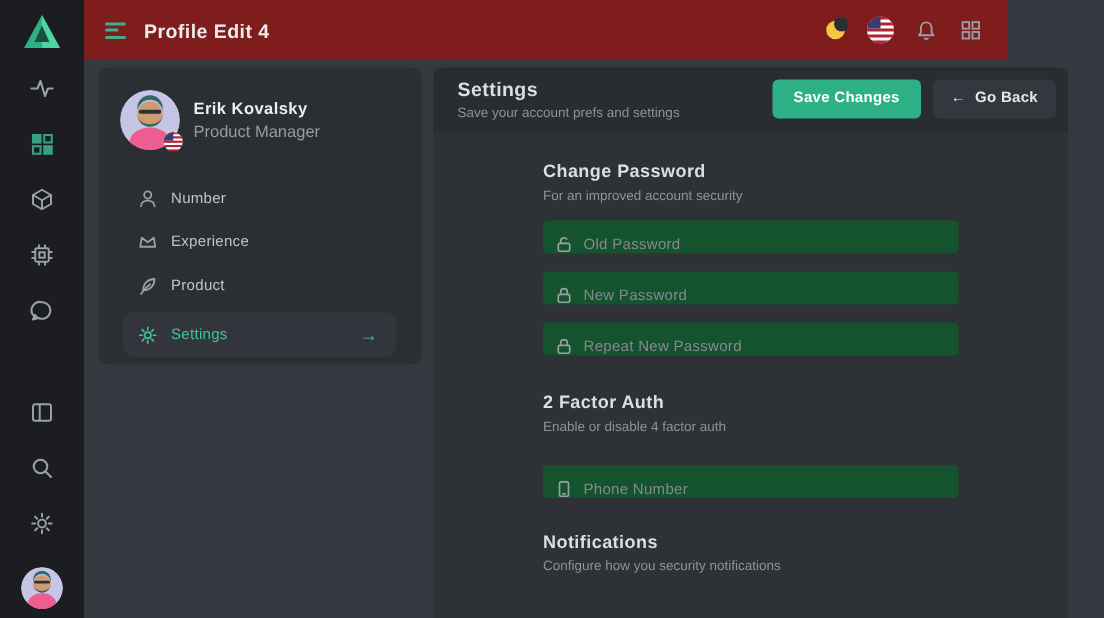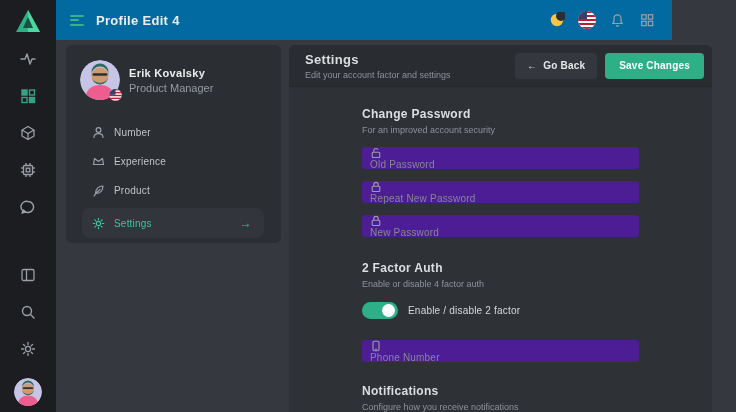--- a/index.html
+++ b/index.html
@@ -25,21 +25,21 @@
   .side-icon.first { margin-top:17px; }
   .side-icon.active { color:#37a183; }
   .side-icon svg { width:16px; height:16px; }
   .sidebar .bottom-group { margin-top:auto; display:flex; flex-direction:column; align-items:center; margin-bottom:6px; }
   .sidebar .bottom-group .side-icon { margin-top:0; margin-bottom:21px; }
   .avatar-small { width:28px; height:28px; border-radius:50%; overflow:hidden; }
 
   
   .topbar {
     position:absolute; left:56px; top:0; width:616px; height:40px;
-    background:#0369a1; display:flex; align-items:center; z-index:4;
+    background:#7f1d1d; display:flex; align-items:center; z-index:4;
   }
   .hamburger { margin-left:14px; width:14px; height:11px; display:flex; flex-direction:column; justify-content:space-between; cursor:pointer; }
   .hamburger span { display:block; height:2px; border-radius:1px; background:#3fae8d; }
   .hamburger span:nth-child(1){ width:14px; }
   .hamburger span:nth-child(2){ width:9px; }
   .hamburger span:nth-child(3){ width:14px; }
   .topbar .title { margin-left:12px; font-size:13px; font-weight:bold; letter-spacing:.3px; color:#eceded; }
   .topbar .right { margin-left:auto; display:flex; align-items:center; gap:12px; margin-right:16px; }
   .tb-icon { width:18px; height:18px; display:flex; align-items:center; justify-content:center; cursor:pointer; color:#9ba0a6; }
 
@@ -85,22 +85,22 @@
   .settings-header .sh-actions { margin-left:auto; display:flex; gap:8px; }
   .btn { border:none; border-radius:4px; font-family:inherit; font-size:10px; font-weight:bold; letter-spacing:.2px; cursor:pointer; height:26px; }
   .btn-goback { background:#34373d; color:#e6e7e9; padding:0 12px; }
   .btn-goback .arrow { margin-right:6px; }
   .btn-save { background:#2eb086; color:#ffffff; padding:0 14px; }
 
   .form-col { width:277px; margin:20px auto 0 auto; }
   .sec-title { font-size:12px; font-weight:bold; letter-spacing:.3px; color:#dcdee0; }
   .sec-sub { font-size:9px; color:#8e9299; margin-top:4px; }
   .field {
-    margin-top:12px; height:22px; background:#4c1d95; border-radius:3px;
-    display:flex; align-items:flex-start; padding:0 8px;flex-direction:column;
+    margin-top:12px; height:22px; background:#14532d; border-radius:3px;
+    display:flex; align-items:flex-end; padding:0 8px;
   }
   .field .f-icon { width:12px; height:12px; color:#9aa0a8; margin-right:7px; flex:0 0 12px; display:flex; align-items:center; }
   .field .f-icon svg { width:12px; height:12px; }
   .field input {
     flex:1; background:transparent; border:none; outline:none;
     font-family:inherit; font-size:10px; color:#cfd2d6; letter-spacing:.2px;
   }
   .field input::placeholder { color:#85898f; opacity:1; }
 
   .section-2fa { margin-top:24px; }
@@ -324,27 +324,27 @@
       <span>Settings</span>
       <span class="mi-arrow">→</span>
     </div>
   </nav>
 </section>
 
 <section class="settings-panel">
   <div class="settings-header">
     <span class="sh-left">
       <span class="sh-title">Settings</span>
-      <span class="sh-sub">Edit your account factor and settings</span>
+      <span class="sh-sub">Save your account prefs and settings</span>
     </span>
     <span class="sh-actions">
+      <button class="btn btn-save">Save Changes</button>
       <button class="btn btn-goback">
         <span class="arrow">←</span><span>Go Back</span>
       </button>
-      <button class="btn btn-save">Save Changes</button>
     </span>
   </div>
 
   <div class="form-col">
 
     <div class="section">
       <div class="sec-title">Change Password</div>
       <div class="sec-sub">For an improved account security</div>
 
       <div class="field">
@@ -357,55 +357,49 @@
         <input type="password" placeholder="Old Password" style="">
       </div>
 
       <div class="field">
         <span class="f-icon">
           <svg viewBox="0 0 12 12" fill="none" stroke="currentColor" stroke-width="1.1">
             <rect x="2.2" y="5.2" width="7.6" height="5.3" rx="1"></rect>
             <path d="M3.8 5.2 V3.6 a2.2 2.2 0 0 1 4.4 0 V5.2"></path>
           </svg>
         </span>
-        <input type="password" placeholder="Repeat New Password" style="">
+        <input type="password" placeholder="New Password" style="">
       </div>
 
       <div class="field">
         <span class="f-icon">
           <svg viewBox="0 0 12 12" fill="none" stroke="currentColor" stroke-width="1.1">
             <rect x="2.2" y="5.2" width="7.6" height="5.3" rx="1"></rect>
             <path d="M3.8 5.2 V3.6 a2.2 2.2 0 0 1 4.4 0 V5.2"></path>
           </svg>
         </span>
-        <input type="password" placeholder="New Password" style="">
+        <input type="password" placeholder="Repeat New Password" style="">
       </div>
     </div>
 
     <div class="section section-2fa">
       <div class="sec-title">2 Factor Auth</div>
       <div class="sec-sub">Enable or disable 4 factor auth</div>
 
-      <div class="toggle-row">
-        <span class="toggle">
-            <span class="knob"></span>
-          </span>
-        <span class="toggle-label">Enable / disable 2 factor</span>
-      </div>
 
       <div class="field phone-field">
         <span class="f-icon">
           <svg viewBox="0 0 12 12" fill="none" stroke="currentColor" stroke-width="1.1" stroke-linecap="round">
             <rect x="3" y="1.2" width="6" height="9.6" rx="1.2"></rect>
             <line x1="5.2" y1="9.2" x2="6.8" y2="9.2"></line>
           </svg>
         </span>
         <input type="text" placeholder="Phone Number" style="">
       </div>
     </div>
 
     <div class="section section-notif">
       <div class="sec-title">Notifications</div>
-      <div class="sec-sub">Configure how you receive notifications</div>
+      <div class="sec-sub">Configure how you security notifications</div>
     </div>
 
   </div>
 </section>
 
 </body></html>

